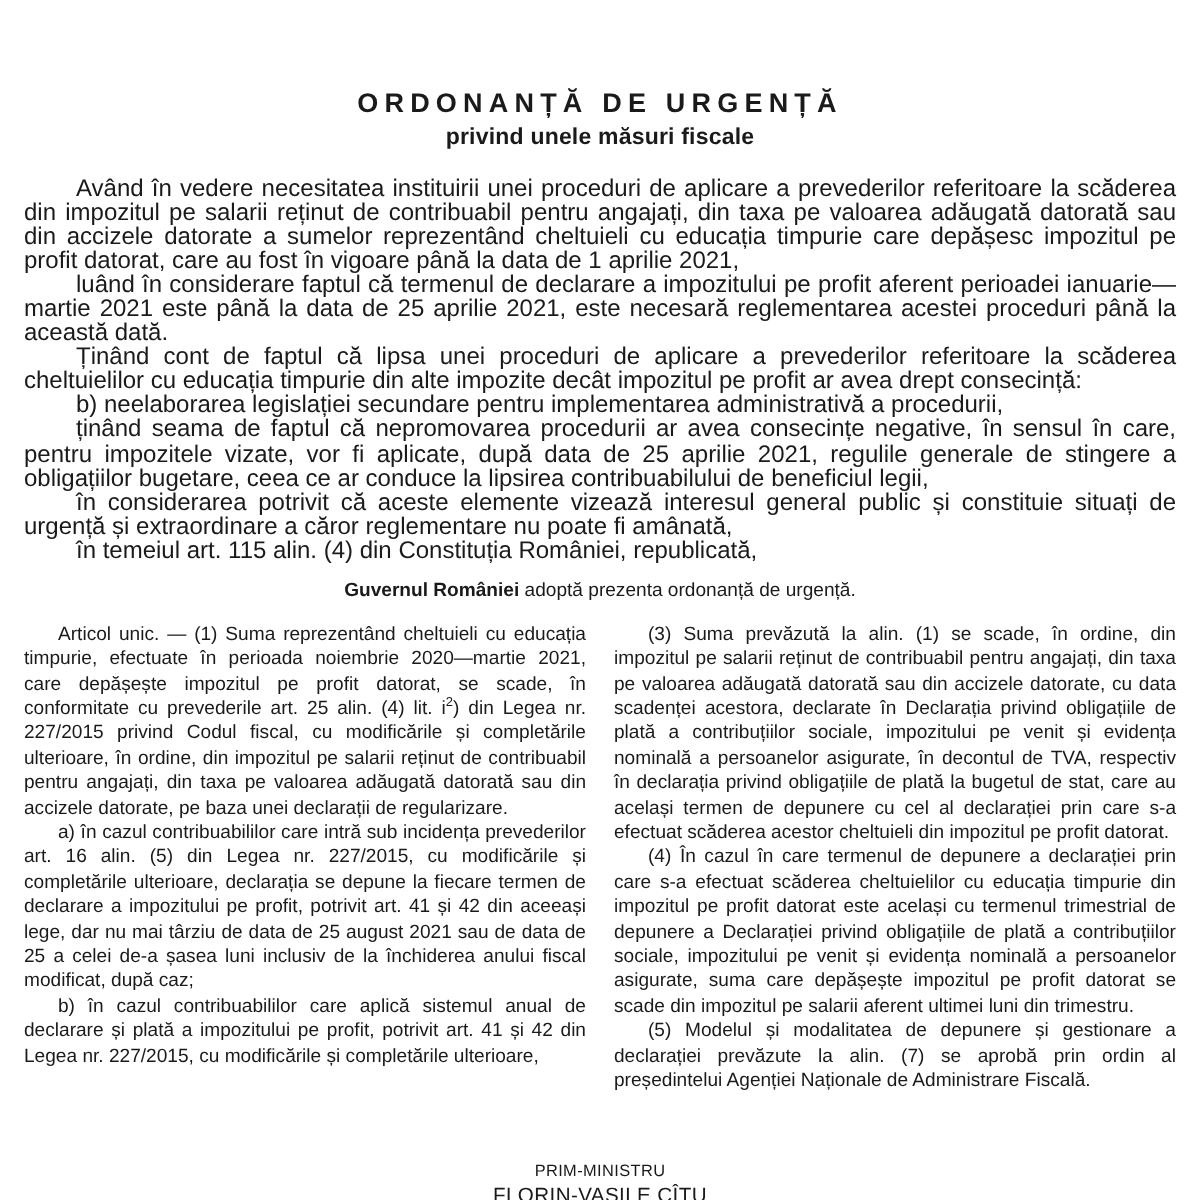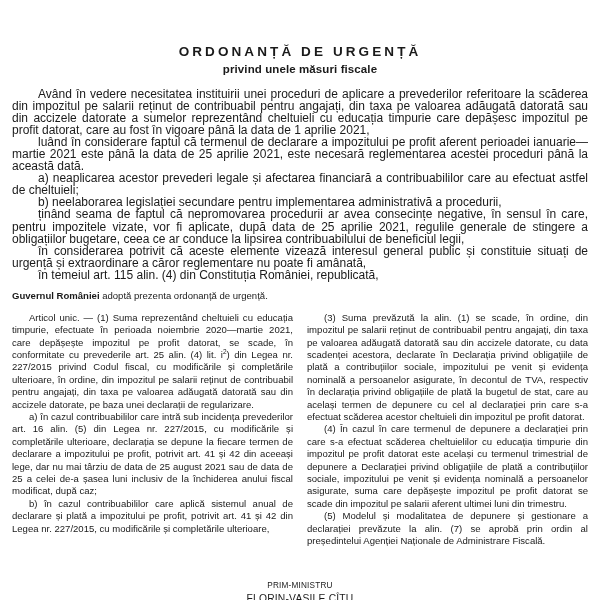--- a/index.html
+++ b/index.html
@@ -46,21 +46,21 @@
     text-align: justify;
     font-size: 12px;
     line-height: 12.05px;
     margin: 0;
     text-indent: 26px;
     hyphens: none;
   }
   .para.noindent { text-indent: 0; }
   .para.letter { text-indent: 26px; }
   .govt {
-    text-align: left;
+    text-align: center;
     font-size: 9.55px;
     line-height: 12.05px;
     margin: 9px 0 0 0;
   }
   .govt b { font-weight: bold; }
   .columns {
     display: flex;
     margin-top: 10px;
     column-gap: 14px;
   }
@@ -132,21 +132,21 @@
 <body>
 
 <div class="page">
 
   <h1 class="doc-title">ORDONANȚĂ DE URGENȚĂ</h1>
   <h2 class="doc-subtitle">privind unele măsuri fiscale</h2>
 
   <div class="preamble">
     <p class="para">Având în vedere necesitatea instituirii unei proceduri de aplicare a prevederilor referitoare la scăderea din impozitul pe salarii reținut de contribuabil pentru angajați, din taxa pe valoarea adăugată datorată sau din accizele datorate a sumelor reprezentând cheltuieli cu educația timpurie care depășesc impozitul pe profit datorat, care au fost în vigoare până la data de 1 aprilie 2021,</p>
     <p class="para">luând în considerare faptul că termenul de declarare a impozitului pe profit aferent perioadei ianuarie—martie 2021 este până la data de 25 aprilie 2021, este necesară reglementarea acestei proceduri până la această dată.</p>
-    <p class="para letter">a) neaplicarea acestor prevederi legale și afectarea financiară a contribuabililor care au efectuat astfel de cheltuieli;</p>
+    <p class="para">Ținând cont de faptul că lipsa unei proceduri de aplicare a prevederilor referitoare la scăderea cheltuielilor cu educația timpurie din alte impozite decât impozitul pe profit ar avea drept consecință:</p>
     <p class="para letter">b) neelaborarea legislației secundare pentru implementarea administrativă a procedurii,</p>
     <p class="para">ținând seama de faptul că nepromovarea procedurii ar avea consecințe negative, în sensul în care, pentru impozitele vizate, vor fi aplicate, după data de 25 aprilie 2021, regulile generale de stingere a obligațiilor bugetare, ceea ce ar conduce la lipsirea contribuabilului de beneficiul legii,</p>
     <p class="para">în considerarea potrivit că aceste elemente vizează interesul general public și constituie situați de urgență și extraordinare a căror reglementare nu poate fi amânată,</p>
     <p class="para">în temeiul art. 115 alin. (4) din Constituția României, republicată,</p>
     <p class="govt"><b>Guvernul României</b><span> adoptă prezenta ordonanță de urgență.</span></p>
   </div>
 
   <div class="columns">
     <div class="col">
       <p class="para"><span>Articol unic. — (1) Suma reprezentând cheltuieli cu educația timpurie, efectuate în perioada noiembrie 2020—martie 2021, care depășește impozitul pe profit datorat, se scade, în conformitate cu prevederile art. 25 alin. (4) lit. i</span><sup>2</sup><span>) din Legea nr. 227/2015 privind Codul fiscal, cu modificările și completările ulterioare, în ordine, din impozitul pe salarii reținut de contribuabil pentru angajați, din taxa pe valoarea adăugată datorată sau din accizele datorate, pe baza unei declarații de regularizare.</span></p>

